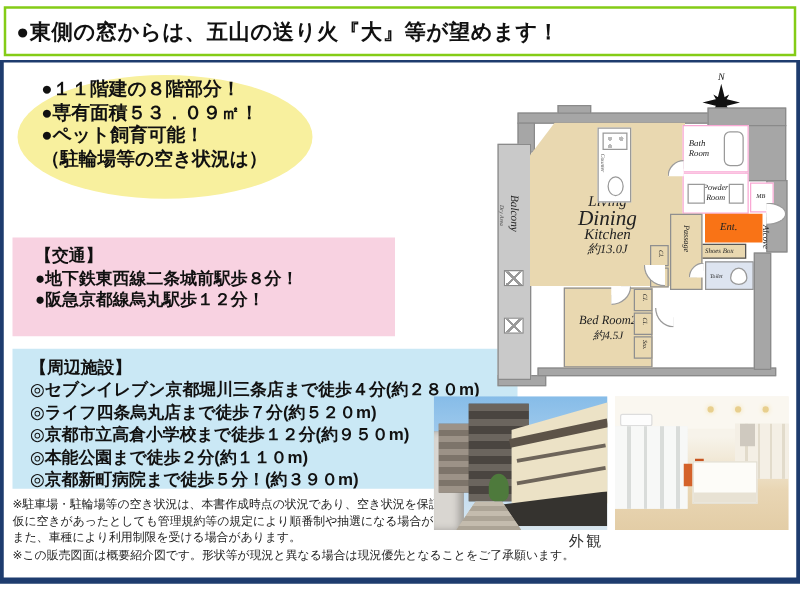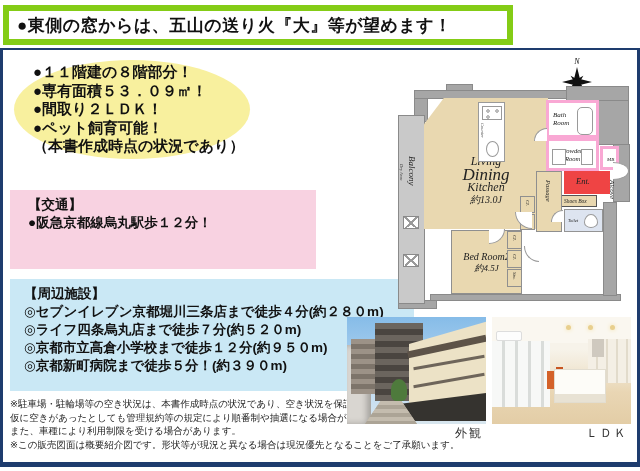--- a/index.html
+++ b/index.html
@@ -6,22 +6,22 @@
   html,body { width:640px; height:471px; }
   body {
     font-family:"Liberation Sans","DejaVu Sans",sans-serif;
     background:#ffffff; position:relative; overflow:hidden;
     -webkit-font-smoothing:antialiased;
   }
   .abs { position:absolute; }
 
   
   .header-box {
-    position:absolute; left:3px; top:5px; width:510px; height:40px;
-    background:#ffffff; border:6px solid #84cc16;
+    position:absolute; left:3px; top:5px; width:634px; height:40px;
+    background:#ffffff; border:2px solid #84cc16;
     display:flex; align-items:center; padding-left:8px;
   }
   .header-box .title { font-size:17px; font-weight:bold; color:#111; letter-spacing:0.5px; }
 
   
   .main-box {
     position:absolute; left:0; top:48px; width:640px; height:419px;
     background:#ffffff; border:solid #1e3c6e; border-width:2px 3px 5px 3px;
   }
   .main-inner { position:absolute; inset:0; }
@@ -91,21 +91,21 @@
     background-image:repeating-linear-gradient(90deg,#f4efe5 0 8px,#e2dbcb 8px 10px); }
   .int-hood { position:absolute; left:100px; top:22px; width:12px; height:18px; background:#cfc9bf; }
   .int-island { position:absolute; left:62px; top:52px; width:52px; height:34px; background:#fdfcf8; box-shadow:inset 0 -8px 0 #e8e2d4; border:1px solid #e2ddd0; }
   .int-chair { position:absolute; left:55px; top:54px; width:9px; height:18px; background:#d4622a; }
   .int-chair2 { position:absolute; left:64px; top:50px; width:7px; height:12px; background:#c85520; }
 
   
   .plan { position:absolute; left:0; top:0; width:640px; height:419px; pointer-events:none; }
   .wall { position:absolute; background:#a6a6a6; border:1px solid #8a8a8a; }
   .room { position:absolute; background:#e9d8b0; border:1px solid #8f8f8f; }
-  .wet { position:absolute; background:#ffffff; border:3px solid #f9a8d4; }
+  .wet { position:absolute; background:#ffffff; border:1px solid #f9a8d4; }
   .serif-i { font-family:"Liberation Serif","DejaVu Serif",serif; font-style:italic; color:#222; }
   .vlabel { writing-mode:vertical-rl; }
   .room-label { display:flex; flex-direction:column; align-items:center; justify-content:center; height:100%; text-align:center; }
   .arc { position:absolute; background:#fff; border:1px solid #9a9a9a; }
   .laundry { position:absolute; width:16px; height:13px; background:#fff; border:1px solid #8a8a8a;
     background-image:linear-gradient(45deg,transparent 44%,#9a9a9a 44%,#9a9a9a 56%,transparent 56%),
                      linear-gradient(-45deg,transparent 44%,#9a9a9a 44%,#9a9a9a 56%,transparent 56%); }
   .tub { position:absolute; right:3px; top:4px; width:16px; height:28px; background:#fff; border:1px solid #9a9a9a; border-radius:5px; }
   .fixture { position:absolute; background:#fff; border:1px solid #9a9a9a; }
 </style>
@@ -116,35 +116,36 @@
   <span class="title">●東側の窓からは、五山の送り火『大』等が望めます！</span>
 </div>
 
 <div class="main-box">
 <div class="main-inner">
 
   <div class="yellow-ellipse"></div>
   <div class="highlights">
     <div>●１１階建の８階部分！</div>
     <div>●専有面積５３．０９㎡！</div>
-    <div>●間取り２ＬＤＫ！</div>
     <div>●ペット飼育可能！</div>
-    <div>（本書作成時点の状況であり）</div>
+    <div>（駐輪場等の空き状況は）</div>
   </div>
 
   <div class="pink-box">
     <div>【交通】</div>
+    <div>●地下鉄東西線二条城前駅歩８分！</div>
     <div>●阪急京都線烏丸駅歩１２分！</div>
   </div>
 
   <div class="blue-box">
     <div>【周辺施設】</div>
     <div>◎セブンイレブン京都堀川三条店まで徒歩４分(約２８０m)</div>
     <div>◎ライフ四条烏丸店まで徒歩７分(約５２０m)</div>
     <div>◎京都市立高倉小学校まで徒歩１２分(約９５０m)</div>
+    <div>◎本能公園まで徒歩２分(約１１０m)</div>
     <div>◎京都新町病院まで徒歩５分！(約３９０m)</div>
   </div>
 
   <div class="disclaimer">
     <div>※駐車場・駐輪場等の空き状況は、本書作成時点の状況であり、空き状況を保証するものではなく、</div>
     <div>仮に空きがあったとしても管理規約等の規定により順番制や抽選になる場合があります。</div>
     <div>また、車種により利用制限を受ける場合があります。</div>
     <div>※この販売図面は概要紹介図です。形状等が現況と異なる場合は現況優先となることをご了承願います。</div>
   </div>
 
@@ -205,21 +206,21 @@
         <span class="serif-i" style="font-size:6.5px; line-height:7.5px;">Room</span>
       </div>
       <div class="fixture" style="left:3px; top:8px; width:14px; height:16px;"></div>
       <div class="fixture" style="right:3px; top:8px; width:12px; height:16px;"></div>
     </div>
 
     <div class="wet" style="left:597px; top:96px; width:19px; height:24px;">
       <span class="serif-i" style="font-size:5px; position:absolute; left:4px; top:8px;">MB</span>
     </div>
 
-    <div style="position:absolute; left:561px; top:121px; width:46px; height:23px; background:#ef4444;">
+    <div style="position:absolute; left:561px; top:121px; width:46px; height:23px; background:#f97316;">
       <span class="serif-i" style="font-size:8.5px; position:absolute; left:12px; top:5px;">Ent.</span>
     </div>
     <span class="vlabel serif-i" style="position:absolute; left:605px; top:130px; font-size:7px;">Alcove</span>
 
     <div style="position:absolute; left:557px; top:145px; width:37px; height:12px; background:#e9d8b0; border:1px solid #555;">
       <span class="serif-i" style="font-size:5.5px; position:absolute; left:3px; top:2px;">Shoes Box</span>
     </div>
 
     <div style="position:absolute; left:561px; top:159px; width:39px; height:23px; background:#dde4f0; border:1px solid #949494;">
       <span class="serif-i" style="font-size:4.5px; position:absolute; left:3px; top:8px;">Toilet</span>
@@ -285,16 +286,15 @@
     <div class="int-light2"></div>
     <div class="int-light3"></div>
     <div class="int-ac"></div>
     <div class="int-window"></div>
     <div class="int-kitchen-back"></div>
     <div class="int-hood"></div>
     <div class="int-chair"></div>
     <div class="int-chair2"></div>
     <div class="int-island"></div>
   </div>
-  <div class="caption cap-int">ＬＤＫ</div>
 
 </div>
 </div>
 
 </body></html>

